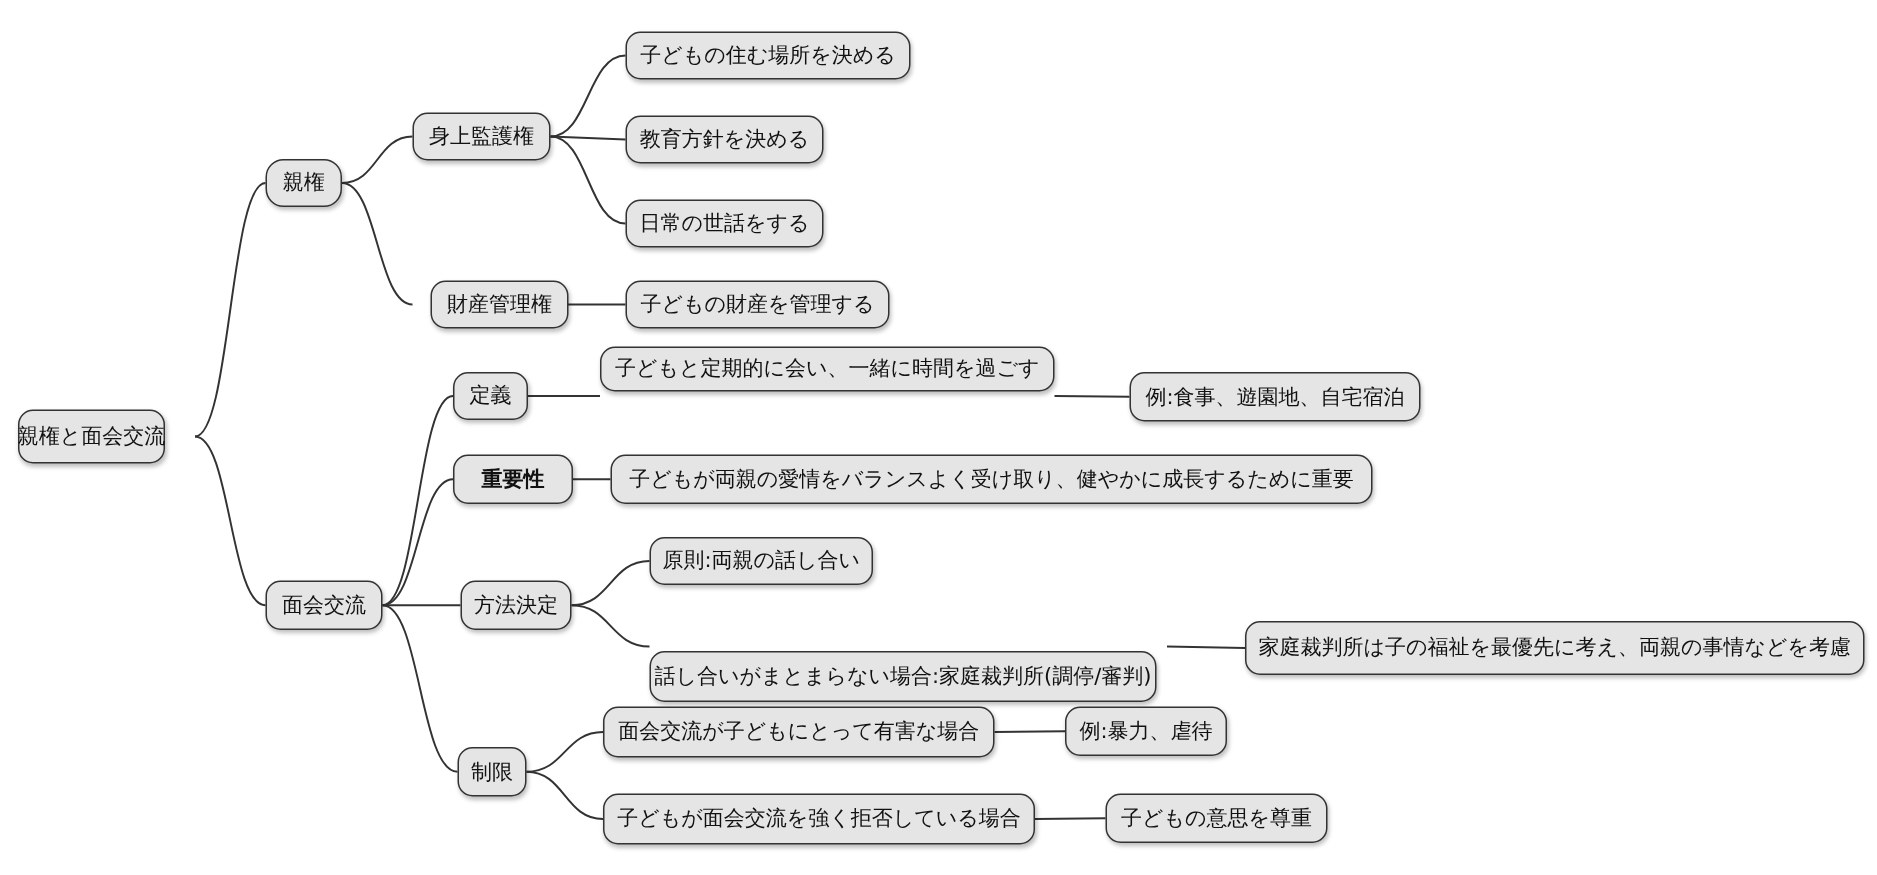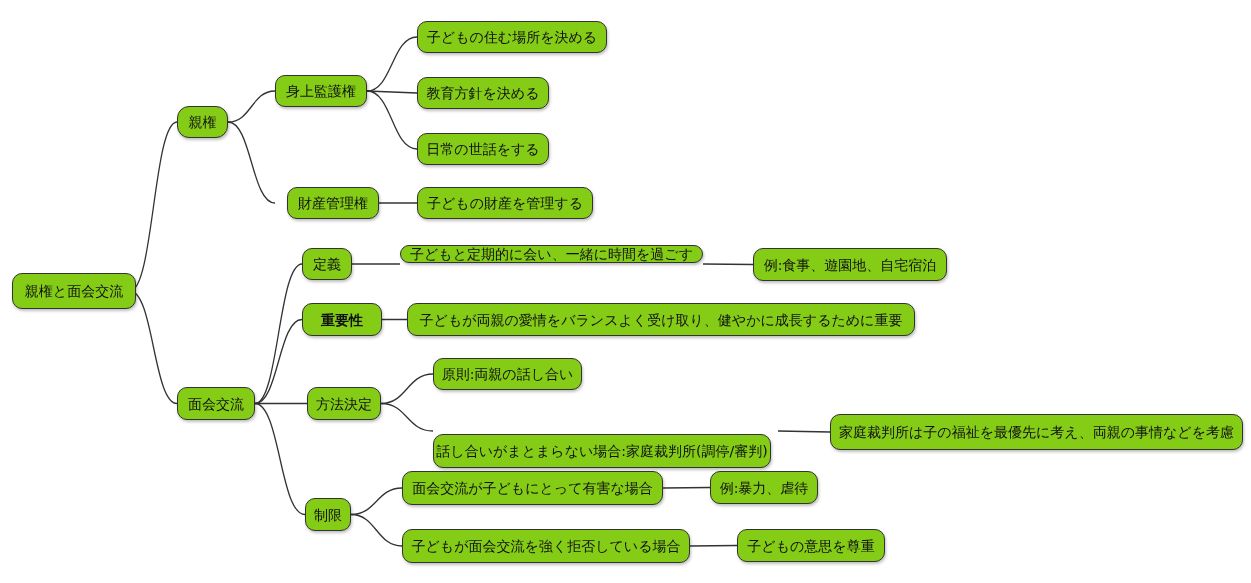--- a/index.html
+++ b/index.html
@@ -26,21 +26,21 @@
     fill: none;
     stroke: #333333;
     stroke-width: 1.3;
   }
   .node {
     position: absolute;
     box-sizing: border-box;
     display: flex;
     align-items: center;
     justify-content: center;
-    background: #84cc16;
+    background: #e5e5e5;
     border: 1.5px solid #333333;
     border-radius: 10px;
     box-shadow: 1px 2px 3px rgba(0,0,0,0.25);
     font-size: 14px;
     line-height: 1;
     color: #111111;
     white-space: nowrap;
     padding: 0 4px;
   }
 </style>
@@ -66,31 +66,31 @@
       <path d="M381,403.5 C407,403.5 407,374 433,374"></path>
       <path d="M381,403.5 C407,403.5 407,431 433,431"></path>
       <path d="M778,431 L830,432"></path>
       <path d="M255,403.5 C280,403.5 280,514.5 305,514.5"></path>
       <path d="M351,514.5 C376.5,514.5 376.5,488 402,488"></path>
       <path d="M663,488 L710,487.5"></path>
       <path d="M351,514.5 C376.5,514.5 376.5,546 402,546"></path>
       <path d="M690,546 L737,545.5"></path>
     </svg>
 
-  <div class="node" style="left:12px;  top:273px; width:124px; height:36px;">親権と面会交流</div>
+  <div class="node" style="left:12px;  top:273px; width:98px; height:36px;">親権と面会交流</div>
   <div class="node" style="left:177px; top:106px; width:51px;  height:32px;border-radius:12px;">親権</div>
   <div class="node" style="left:275px; top:75px;  width:92px;  height:32px;">身上監護権</div>
   <div class="node" style="left:417px; top:21px;  width:190px; height:32px;">子どもの住む場所を決める</div>
   <div class="node" style="left:417px; top:77px;  width:132px; height:32px;">教育方針を決める</div>
   <div class="node" style="left:417px; top:133px; width:132px; height:32px;">日常の世話をする</div>
   <div class="node" style="left:275px; top:187px; width:92px;  height:32px;margin-left:12px;">財産管理権</div>
   <div class="node" style="left:417px; top:187px; width:176px; height:32px;text-align:right;">子どもの財産を管理する</div>
   <div class="node" style="left:177px; top:387px; width:78px;  height:33px;">面会交流</div>
   <div class="node" style="left:302px; top:248px; width:50px;  height:32px;">定義</div>
-  <div class="node" style="left:400px; top:245px; width:303px; height:18px;">子どもと定期的に会い、一緒に時間を過ごす</div>
+  <div class="node" style="left:400px; top:231px; width:303px; height:30px;">子どもと定期的に会い、一緒に時間を過ごす</div>
   <div class="node" style="left:753px; top:248px; width:194px; height:33px;">例:食事、遊園地、自宅宿泊</div>
   <div class="node" style="left:302px; top:303px; width:80px;  height:33px;font-weight:bold;">重要性</div>
   <div class="node" style="left:407px; top:303px; width:508px; height:33px;">子どもが両親の愛情をバランスよく受け取り、健やかに成長するために重要</div>
   <div class="node" style="left:307px; top:387px; width:74px;  height:33px;">方法決定</div>
   <div class="node" style="left:433px; top:358px; width:149px; height:32px;">原則:両親の話し合い</div>
   <div class="node" style="left:433px; top:434px; width:338px; height:34px;border-radius:10px;">話し合いがまとまらない場合:家庭裁判所(調停/審判)</div>
   <div class="node" style="left:830px; top:414px; width:413px; height:36px;">家庭裁判所は子の福祉を最優先に考え、両親の事情などを考慮</div>
   <div class="node" style="left:305px; top:498px; width:46px;  height:33px;">制限</div>
   <div class="node" style="left:402px; top:471px; width:261px; height:34px;">面会交流が子どもにとって有害な場合</div>
   <div class="node" style="left:710px; top:471px; width:108px; height:33px;">例:暴力、虐待</div>

